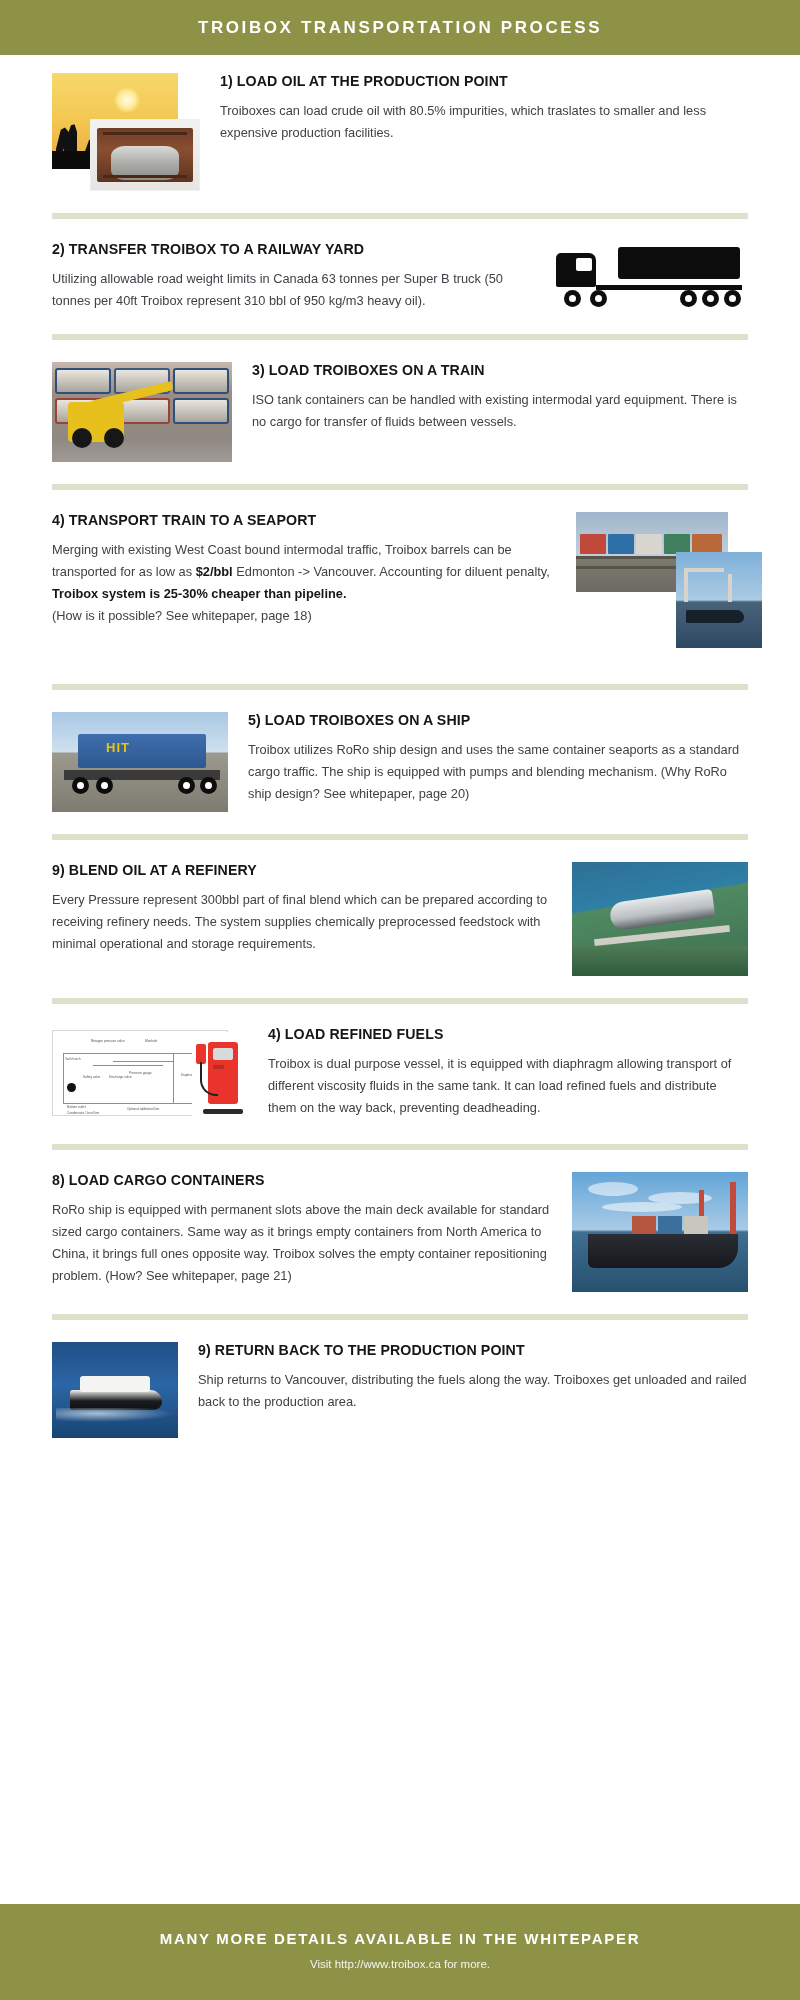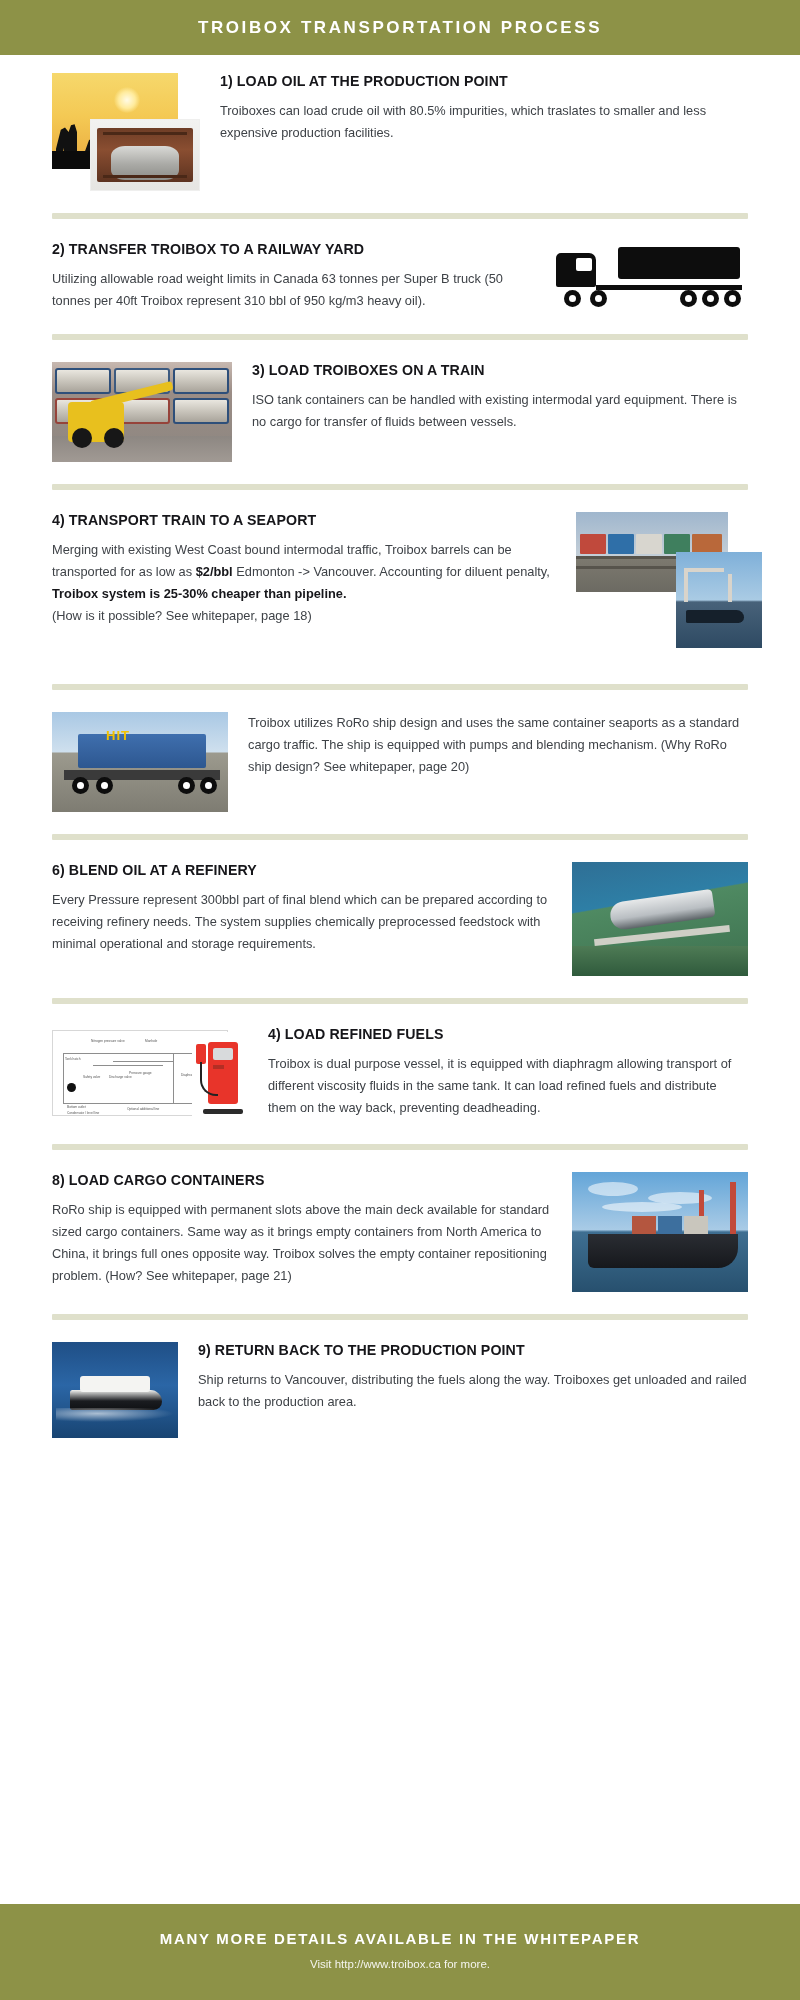--- a/index.html
+++ b/index.html
@@ -135,21 +135,21 @@
 
   
   .img-train { width: 152px; height: 80px; background: linear-gradient(180deg,#9fb6cd 0%, #c4cfd8 55%, #7d7a70 56%, #6c6a62 100%); }
   .ct { position:absolute; top:22px; height:20px; border-radius:1px; }
   .img-port { width: 86px; height: 96px; background: linear-gradient(180deg,#7fb0d9 0%, #aacbe4 50%, #48627a 52%, #2e4a63 100%); }
   .crane { position:absolute; background:#d9d4cb; }
 
   
   .img-hit { width: 176px; height: 100px; background: linear-gradient(180deg,#a9c8e4 0%, #cfe0ee 40%, #9c9a8e 41%, #7e7c72 100%); }
   .hit-box { position:absolute; left:26px; top:22px; width:128px; height:34px; background: linear-gradient(180deg,#3f6fae 0%, #2d5790 100%); border-radius:2px; }
-  .hit-label { position:absolute; left:54px; top:16px; color:#f2c200; font-size:13px; font-weight:bold; letter-spacing:1px; }
+  .hit-label { position:absolute; left:54px; top:28px; color:#f2c200; font-size:13px; font-weight:bold; letter-spacing:1px; }
   .hit-bed { position:absolute; left:12px; top:58px; width:156px; height:10px; background:#3a3a3a; }
 
   
   .img-aerial { width: 176px; height: 114px; background: linear-gradient(170deg,#2f6f95 0%, #2e7fa6 35%, #4f8a62 36%, #3c6f4e 100%); }
   .aer-ship { position:absolute; left:38px; top:34px; width:104px; height:28px; background: linear-gradient(180deg,#e7e9ea 0%,#b9bec2 60%,#5d6468 100%); border-radius:16px 5px 5px 16px; transform: rotate(-8deg); }
   .aer-jetty { position:absolute; left:22px; top:70px; width:136px; height:7px; background:#cfcfc6; transform: rotate(-6deg); }
   .aer-land { position:absolute; left:0; bottom:0; width:100%; height:30px; background: linear-gradient(180deg,#4e7b55 0%, #2f5a3c 100%); }
 
   
   .img-diagram { width: 176px; height: 86px; background:#ffffff; border:1px solid #d7d7d7; }
@@ -326,37 +326,38 @@
           <div class="hit-box"></div>
           <div class="hit-label">HIT</div>
           <div class="hit-bed"></div>
           <div class="wheel" style="left:20px;bottom:18px;"></div>
           <div class="wheel" style="left:44px;bottom:18px;"></div>
           <div class="wheel" style="left:126px;bottom:18px;"></div>
           <div class="wheel" style="left:148px;bottom:18px;"></div>
         </div>
       </div>
       <div class="step-text">
+        <div class="step-title">5) LOAD TROIBOXES ON A SHIP</div>
         <div class="step-body">Troibox utilizes RoRo ship design and uses the same container seaports as a standard cargo traffic. The ship is equipped with pumps and blending mechanism.
 (Why RoRo ship design? See whitepaper, page 20)</div>
       </div>
     </div>
 
     <div class="divider"></div>
 
     <div class="step reverse">
       <div class="step-media">
         <div class="img img-aerial">
           <div class="aer-jetty"></div>
           <div class="aer-ship"></div>
           <div class="aer-land"></div>
         </div>
       </div>
       <div class="step-text">
-        <div class="step-title">6) BLEND OIL AT A REFINERY</div>
+        <div class="step-title">9) BLEND OIL AT A REFINERY</div>
         <div class="step-body">Every Pressure represent 300bbl part of final blend which can be prepared according to receiving refinery needs. The system supplies chemically preprocessed feedstock with minimal operational and storage requirements.</div>
       </div>
     </div>
 
     <div class="divider"></div>
 
     <div class="step">
       <div class="step-media">
         <div style="position:relative;width:196px;height:96px;">
           <div class="img img-diagram" style="position:absolute;left:0;top:4px;">

